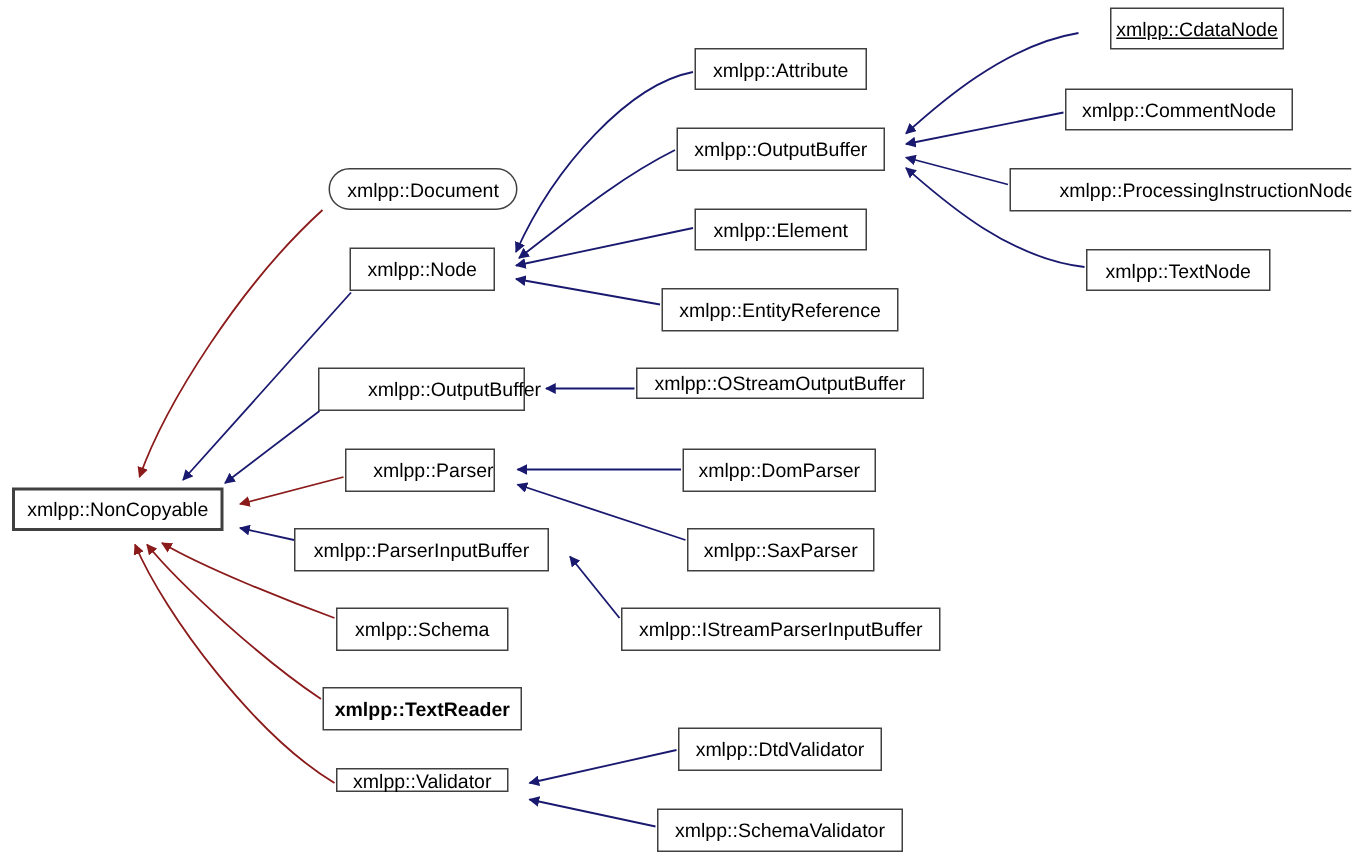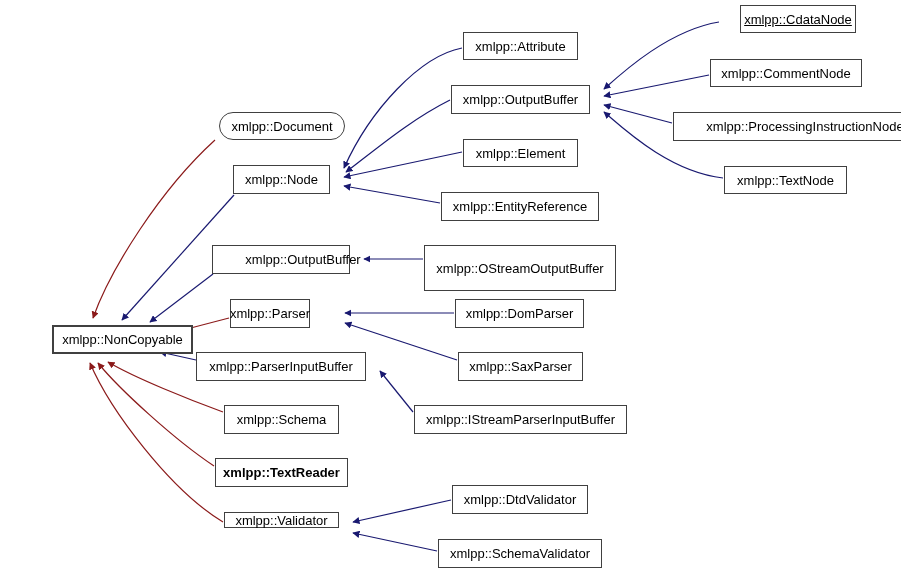--- a/index.html
+++ b/index.html
@@ -37,21 +37,20 @@
   }
   .class-node .class-label {
     font-family: "Liberation Sans", sans-serif;
     font-size: 13px;
     line-height: 13px;
     color: #000000;
     letter-spacing: 0px;
   }
   .class-node.root {
     border-width: 2px;
-    margin-left: 44px;
   }
 </style>
 </head>
 <body>
 
 <div id="diagram">
   <svg id="edge-layer" width="901" height="573" viewBox="0 0 901 573" xmlns="http://www.w3.org/2000/svg">
     <defs>
       <marker id="arrow-blue" viewBox="0 0 10 10" refX="9" refY="5" markerWidth="6" markerHeight="6" orient="auto-start-reverse">
         <path d="M 0 0 L 10 5 L 0 10 z" fill="#191970"></path>
@@ -91,21 +90,21 @@
       </div>
       <div class="class-node" style="left: 219px; top: 112px; width: 126px; height: 28px; border-radius: 14px;">
         <span class="class-label">xmlpp::Document</span>
       </div>
       <div class="class-node" style="left: 233px; top: 165px; width: 97px; height: 29px;">
         <span class="class-label">xmlpp::Node</span>
       </div>
       <div class="class-node" style="left: 212px; top: 245px; width: 138px; height: 29px; padding-left: 44px;">
         <span class="class-label">xmlpp::OutputBuffer</span>
       </div>
-      <div class="class-node" style="left: 230px; top: 299px; width: 80px; height: 29px;">
+      <div class="class-node" style="left: 230px; top: 299px; width: 100px; height: 29px; justify-content: flex-end;">
         <span class="class-label">xmlpp::Parser</span>
       </div>
       <div class="class-node" style="left: 196px; top: 352px; width: 170px; height: 29px;">
         <span class="class-label">xmlpp::ParserInputBuffer</span>
       </div>
       <div class="class-node" style="left: 224px; top: 405px; width: 115px; height: 29px;">
         <span class="class-label">xmlpp::Schema</span>
       </div>
       <div class="class-node" style="left: 215px; top: 458px; width: 133px; height: 29px; font-weight: bold;">
         <span class="class-label">xmlpp::TextReader</span>
@@ -118,21 +117,21 @@
       </div>
       <div class="class-node" style="left: 451px; top: 85px; width: 139px; height: 29px;">
         <span class="class-label">xmlpp::OutputBuffer</span>
       </div>
       <div class="class-node" style="left: 463px; top: 139px; width: 115px; height: 28px;">
         <span class="class-label">xmlpp::Element</span>
       </div>
       <div class="class-node" style="left: 441px; top: 192px; width: 158px; height: 29px;">
         <span class="class-label">xmlpp::EntityReference</span>
       </div>
-      <div class="class-node" style="left: 424px; top: 245px; width: 192px; height: 46px;">
+      <div class="class-node" style="left: 424px; top: 245px; width: 192px; height: 21px;">
         <span class="class-label">xmlpp::OStreamOutputBuffer</span>
       </div>
       <div class="class-node" style="left: 455px; top: 299px; width: 129px; height: 29px;">
         <span class="class-label">xmlpp::DomParser</span>
       </div>
       <div class="class-node" style="left: 458px; top: 352px; width: 125px; height: 29px;">
         <span class="class-label">xmlpp::SaxParser</span>
       </div>
       <div class="class-node" style="left: 414px; top: 405px; width: 213px; height: 29px;">
         <span class="class-label">xmlpp::IStreamParserInputBuffer</span>

